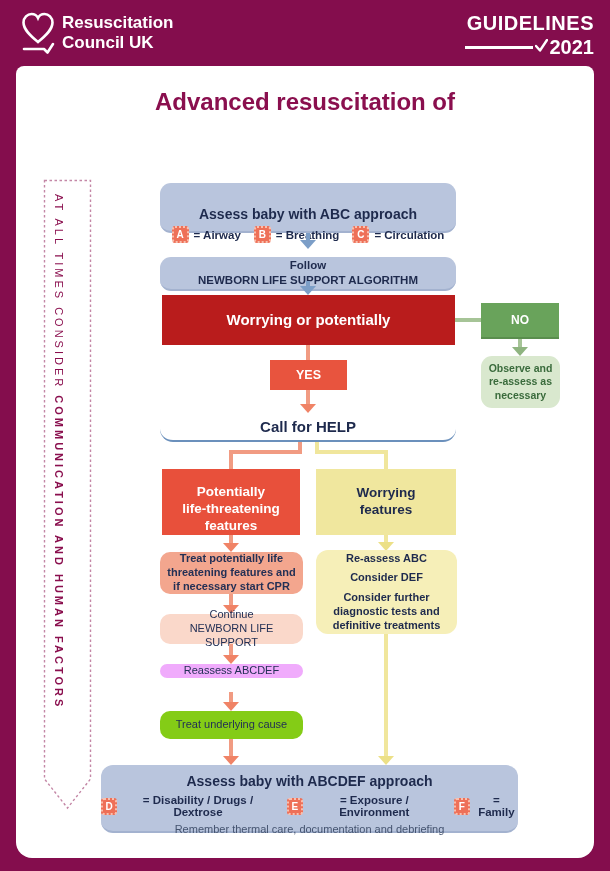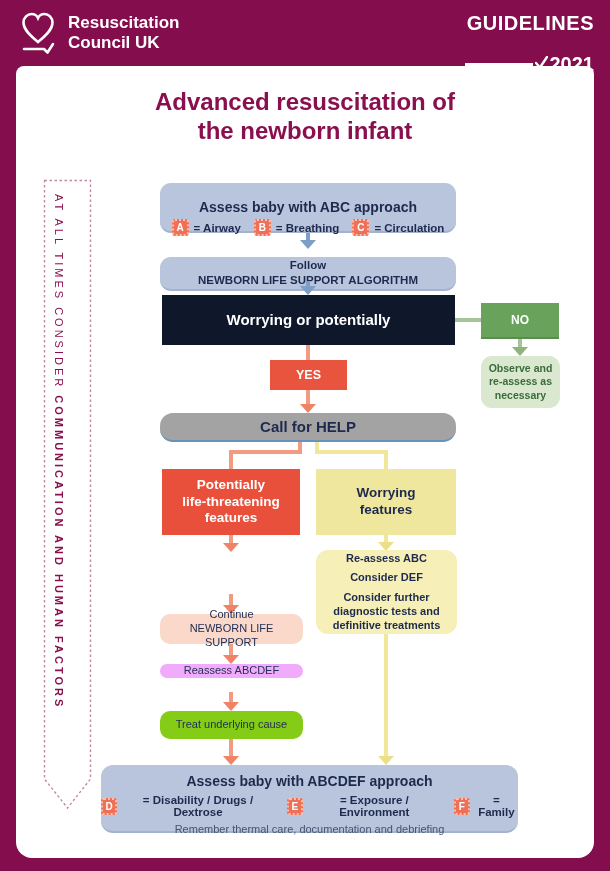--- a/index.html
+++ b/index.html
@@ -1,25 +1,25 @@
 <!DOCTYPE html>
 <html><head>
 <meta charset="utf-8">
 <style>
   html,body{margin:0;padding:0;background:#6f0a3f;}
   #page{position:relative;width:610px;height:871px;background:#840d4d;overflow:hidden;
         font-family:"Liberation Sans","DejaVu Sans",sans-serif;}
   
   .header{position:absolute;left:0;top:0;width:610px;height:66px;background:#840d4d;}
-  .logo{position:absolute;left:18px;top:11px;display:flex;align-items:center;gap:10px;}
+  .logo{position:absolute;left:18px;top:11px;display:flex;align-items:center;gap:4px;}
   .logo svg{display:block;}
   .brand{color:#ffffff;font-size:17px;font-weight:bold;line-height:1.18;}
   .guidelines{position:absolute;right:16px;top:12px;text-align:right;color:#fff;}
   .gl-top{font-size:20px;font-weight:bold;letter-spacing:0.5px;}
-  .gl-bottom{display:flex;align-items:center;justify-content:flex-end;margin-top:18px;}
+  .gl-bottom{display:flex;align-items:center;justify-content:flex-end;margin-top:1px;}
   .gl-line{width:68px;height:2.5px;background:#fff;margin-right:2px;}
   .gl-year{font-size:20px;font-weight:bold;margin-left:2px;}
   
   .panel{position:absolute;left:16px;top:66px;width:578px;height:792px;background:#ffffff;
          border-radius:8px 8px 16px 16px;}
   .title{position:absolute;left:105px;top:88px;width:400px;text-align:center;
          color:#8a0f4e;font-size:24px;font-weight:bold;line-height:1.2;}
   
   .ribbon-svg{position:absolute;left:43px;top:179px;}
   .ribbon-text{position:absolute;left:53px;top:194px;height:600px;
@@ -30,39 +30,39 @@
   .box{position:absolute;box-sizing:border-box;text-align:center;}
   .bluebox{background:#b9c5dd;border-radius:11px;border-bottom:2px solid #a3b2cf;color:#1e2a4d;}
   .vline{position:absolute;width:4px;}
   .hline{position:absolute;height:4px;}
   .ahead{position:absolute;width:0;height:0;border-left:8px solid transparent;border-right:8px solid transparent;}
   .chip{display:inline-flex;align-items:center;justify-content:center;width:17px;height:17px;
         background:#ee7058;border:2px dotted #f9c0ae;border-radius:3px;box-sizing:border-box;
         color:#fff;font-size:10px;font-weight:bold;vertical-align:middle;}
   .chiplabel{color:#1e2a4d;font-size:11.5px;font-weight:bold;vertical-align:middle;}
   
-  .assess1{left:160px;top:183px;width:296px;height:50px;padding-top:16px;}
+  .assess1{left:160px;top:183px;width:296px;height:50px;padding-top:23px;}
   .assess1 .b-title{font-size:14px;font-weight:bold;}
   .assess1 .chiprow{margin-top:4px;display:flex;justify-content:center;align-items:center;gap:5px;}
   .followbox{left:160px;top:248px;width:296px;height:34px;display:flex;flex-direction:column;
              justify-content:center;font-size:11.5px;font-weight:bold;line-height:1.3;margin-top:9px;}
-  .qbox{left:162px;top:295px;width:293px;height:50px;background:#0f172a;color:#ffffff;
+  .qbox{left:162px;top:295px;width:293px;height:50px;background:#b91c1c;color:#ffffff;
         font-size:15px;font-weight:bold;line-height:1.3;display:flex;flex-direction:column;justify-content:center;}
   .nobox{left:481px;top:303px;width:78px;height:36px;background:#69a35b;border-bottom:2px solid #5a8e4e;
          color:#fff;font-size:12px;font-weight:bold;display:flex;align-items:center;justify-content:center;}
   .observebox{left:481px;top:356px;width:79px;height:52px;background:#d9e8ce;border-radius:11px;
               color:#3a6b3c;font-size:10.5px;font-weight:bold;line-height:1.25;
               display:flex;align-items:center;justify-content:center;padding:2px;}
   .yesbox{left:270px;top:360px;width:77px;height:30px;background:#e8543e;color:#fff;
           font-size:12.5px;font-weight:bold;display:flex;align-items:center;justify-content:center;}
-  .helpbox{left:160px;top:413px;width:296px;height:29px;background:#a3a3a3;border-radius:13px;
+  .helpbox{left:160px;top:413px;width:296px;height:29px;background:#ffffff;border-radius:13px;
            border-bottom:2px solid #6b90bc;color:#1e2a4d;font-size:15px;font-weight:bold;
            display:flex;align-items:center;justify-content:center;}
   .redhead{left:162px;top:469px;width:138px;height:66px;background:#e8503b;color:#fff;
-           font-size:13.5px;font-weight:bold;line-height:1.25;display:flex;flex-direction:column;justify-content:center;}
+           font-size:13.5px;font-weight:bold;line-height:1.25;display:flex;flex-direction:column;justify-content:flex-end;}
   .yellowhead{left:316px;top:469px;width:140px;height:66px;background:#f0e79e;color:#1e2a4d;
               font-size:13.5px;font-weight:bold;line-height:1.25;display:flex;flex-direction:column;justify-content:center;}
   .lstep{left:160px;width:143px;border-radius:10px;color:#233055;font-size:11px;line-height:1.25;
          display:flex;flex-direction:column;justify-content:center;padding:3px 6px;}
   .lstep1{top:552px;height:42px;background:#f3a68e;font-weight:bold;}
   .lstep2{top:614px;height:30px;background:#fad8ca;}
   .lstep3{top:664px;height:14px;background:#f0abfc;}
   .lstep4{top:711px;height:28px;background:#84cc16;}
   .palebox{left:316px;top:550px;width:141px;height:84px;background:#f6efb8;border-radius:12px;
            color:#1e2a4d;font-size:11px;font-weight:bold;line-height:1.25;
@@ -106,21 +106,20 @@
         </span>
         <span class="gl-year">2021</span>
       </div>
     </div>
   </div>
 
   <div class="panel"></div>
 
   <div class="title">
     <div>Advanced resuscitation of</div>
-    <div>the newborn infant</div>
   </div>
 
   <svg class="ribbon-svg" width="50" height="632" viewBox="0 0 50 632">
     <path d="M1.5 1.5 H47.5 V600 L24.5 629 L1.5 600 Z" fill="none" stroke="#c487a6" stroke-width="1.4" stroke-dasharray="2.5 2.5"></path>
   </svg>
   <div class="ribbon-text"><span class="rb-normal">AT ALL TIMES CONSIDER </span><span class="rb-bold">COMMUNICATION AND HUMAN FACTORS</span></div>
 
   <div class="box bluebox assess1">
     <div class="b-title">Assess baby with ABC approach</div>
     <div class="chiprow">
@@ -175,20 +174,23 @@
     <div>life-threatening</div>
     <div>features</div>
   </div>
   <div class="box yellowhead">
     <div>Worrying</div>
     <div>features</div>
   </div>
 
   <div class="vline salmon" style="left:229px;top:535px;height:8px;"></div>
   <div class="ahead salmonhead" style="left:223px;top:543px;"></div>
+  <div class="box lstep lstep1">
+    <span>Treat potentially life threatening features and if necessary start CPR</span>
+  </div>
 
   <div class="vline salmon" style="left:229px;top:594px;height:11px;"></div>
   <div class="ahead salmonhead" style="left:223px;top:605px;"></div>
   <div class="box lstep lstep2">
     <div>Continue</div>
     <div>NEWBORN LIFE SUPPORT</div>
   </div>
 
   <div class="vline salmon" style="left:229px;top:644px;height:11px;"></div>
   <div class="ahead salmonhead" style="left:223px;top:655px;"></div>

